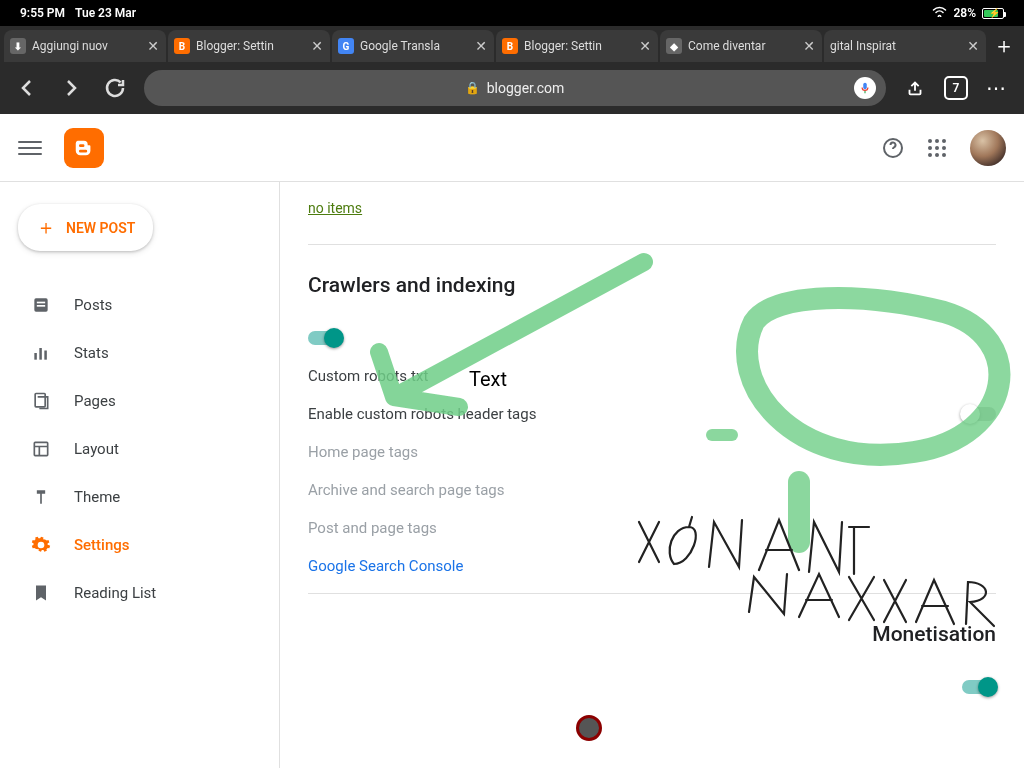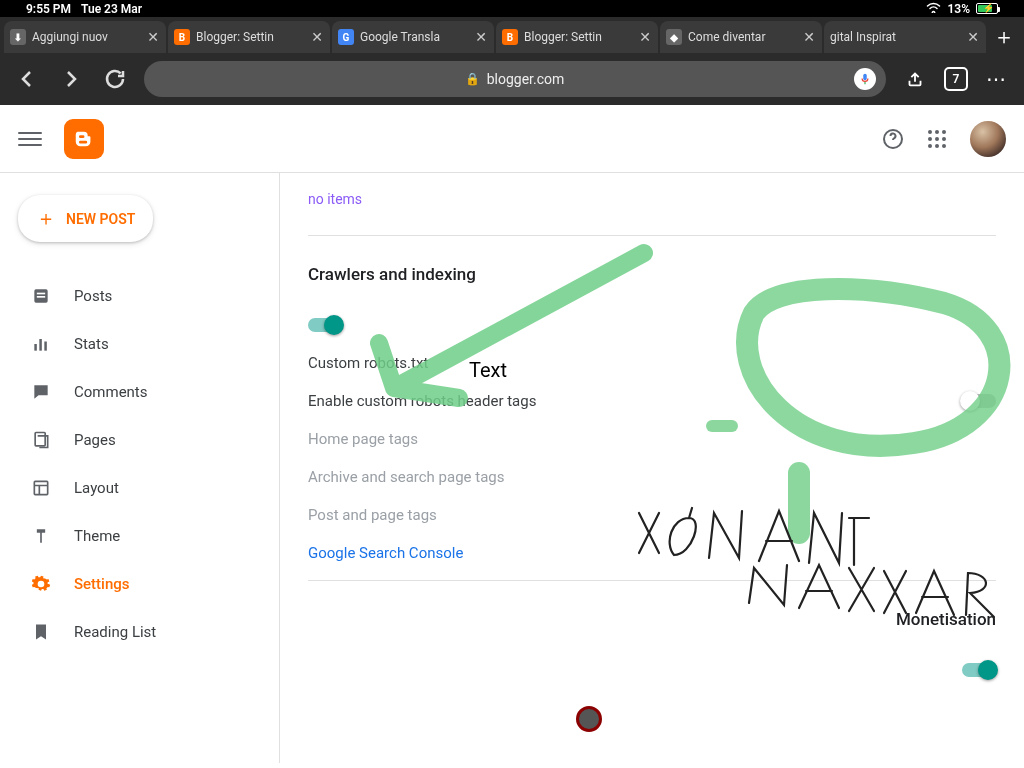--- a/index.html
+++ b/index.html
@@ -1,19 +1,19 @@
 <!DOCTYPE html>
 <html><head>
 <meta charset="utf-8">
 <style>
 * { margin:0; padding:0; box-sizing:border-box; font-family:-apple-system,BlinkMacSystemFont,"Segoe UI",Roboto,sans-serif; }
 html,body { width:1024px; height:768px; overflow:hidden; background:#fff; }
 
 
-.statusbar { height:17px; background:#000; color:#fff; display:flex; align-items:center; justify-content:space-between; padding:0 26px; font-size:12px; font-weight:600; }
+.statusbar { height:26px; background:#000; color:#fff; display:flex; align-items:center; justify-content:space-between; padding:0 20px; font-size:12px; font-weight:600; }
 .statusbar .left { display:flex; gap:10px; }
 .statusbar .right { display:flex; gap:6px; align-items:center; }
 .battery-icon { width:22px; height:11px; border:1px solid #fff; border-radius:2px; position:relative; }
 .battery-icon::after { content:""; position:absolute; right:-3px; top:3px; width:2px; height:5px; background:#fff; border-radius:0 1px 1px 0; }
 .battery-fill { position:absolute; left:1px; top:1px; bottom:1px; width:70%; background:#34c759; border-radius:1px; }
 .charge { position:absolute; left:6px; top:-1px; font-size:9px; color:#000; }
 
 
 .browser-chrome { background:#2b2b2b; }
 .tabstrip { height:36px; display:flex; align-items:center; gap:2px; padding:4px 4px 0 4px; }
@@ -54,23 +54,23 @@
 .sidebar { width:280px; border-right:1px solid #e0e0e0; padding:22px 10px 0 18px; overflow:hidden; }
 .newpost { display:inline-flex; align-items:center; gap:10px; padding:10px 18px; border-radius:22px; background:#fff; box-shadow:0 1px 3px rgba(0,0,0,0.2),0 2px 6px rgba(0,0,0,0.1); color:#ff6d00; font-weight:600; font-size:14px; margin-bottom:30px; }
 .newpost .plus { font-size:20px; font-weight:400; }
 .navitem { display:flex; align-items:center; gap:22px; height:48px; padding-left:12px; border-radius:0 24px 24px 0; font-size:15px; color:#3c4043; }
 .navitem.active { color:#ff6d00; font-weight:500; }
 .navitem .icn { width:22px; height:22px; display:flex; align-items:center; justify-content:center; color:#5f6368; }
 .navitem.active .icn { color:#ff6d00; }
 .navitem .icn svg { width:20px; height:20px; }
 
 .content { flex:1; padding:18px 28px 0 28px; overflow:hidden; position:relative; }
-.noitems { color:#8b5cf6; font-size:14px; margin-bottom:28px; }
+.noitems { color:#4d7c0f; font-size:14px; margin-bottom:28px;text-decoration:underline; }
 hr.sep { border:none; border-top:1px solid #e0e0e0; margin:0 0 28px 0; }
-.section-title { font-size:17px; font-weight:500; color:#202124; margin-bottom:22px; }
+.section-title { font-size:21px; font-weight:500; color:#202124; margin-bottom:22px; }
 .setting-row { display:flex; align-items:center; min-height:38px; font-size:15px; color:#3c4043; }
 .setting-row.disabled { color:#9aa0a6; }
 .setting-row .label { flex:1; }
 .link-row { color:#1a73e8; font-size:15px; padding:10px 0 18px 0; }
 .toggle { width:34px; height:14px; border-radius:7px; background:#bdbdbd; position:relative; }
 .toggle .knob { position:absolute; width:20px; height:20px; border-radius:50%; background:#fff; top:-3px; left:-2px; box-shadow:0 1px 3px rgba(0,0,0,0.4); }
 .toggle.on { background:#80cbc4; }
 .toggle.on .knob { left:auto; right:-2px; background:#009688; }
 .sec2 { margin-top:24px;text-align:right; }
 
@@ -87,21 +87,21 @@
   <div class="left">
     <span>9:55 PM</span>
     <span>Tue 23 Mar</span>
   </div>
   <div class="right">
     <span>
       <svg width="15" height="11" viewBox="0 0 15 11">
           <path d="M7.5 9.5 a1.2 1.2 0 1 0 0.001 0 M4 6.5 a5 5 0 0 1 7 0 M1.5 4 a8.5 8.5 0 0 1 12 0" fill="none" stroke="#fff" stroke-width="1.5" stroke-linecap="round"></path>
         </svg>
     </span>
-    <span>13%</span>
+    <span>28%</span>
     <span class="battery-icon">
         <span class="battery-fill"></span>
         <span class="charge">⚡</span>
       </span>
   </div>
 </div>
 
 <div class="browser-chrome">
   <div class="tabstrip">
     <div class="tab">
@@ -227,28 +227,20 @@
     </div>
     <div class="navitem">
       <span class="icn">
           <svg viewBox="0 0 24 24" fill="currentColor">
             <rect x="4" y="12" width="3" height="8"></rect>
             <rect x="10" y="6" width="3" height="14"></rect>
             <rect x="16" y="9" width="3" height="11"></rect>
           </svg>
         </span>
       <span>Stats</span>
-    </div>
-    <div class="navitem">
-      <span class="icn">
-          <svg viewBox="0 0 24 24" fill="currentColor">
-            <path d="M4 4h16v12H9l-5 4V4z"></path>
-          </svg>
-        </span>
-      <span>Comments</span>
     </div>
     <div class="navitem">
       <span class="icn">
           <svg viewBox="0 0 24 24" fill="none" stroke="currentColor" stroke-width="2">
             <rect x="5" y="3" width="12" height="16" rx="1"></rect>
             <path d="M8 7h12v14H10"></path>
           </svg>
         </span>
       <span>Pages</span>
     </div>

